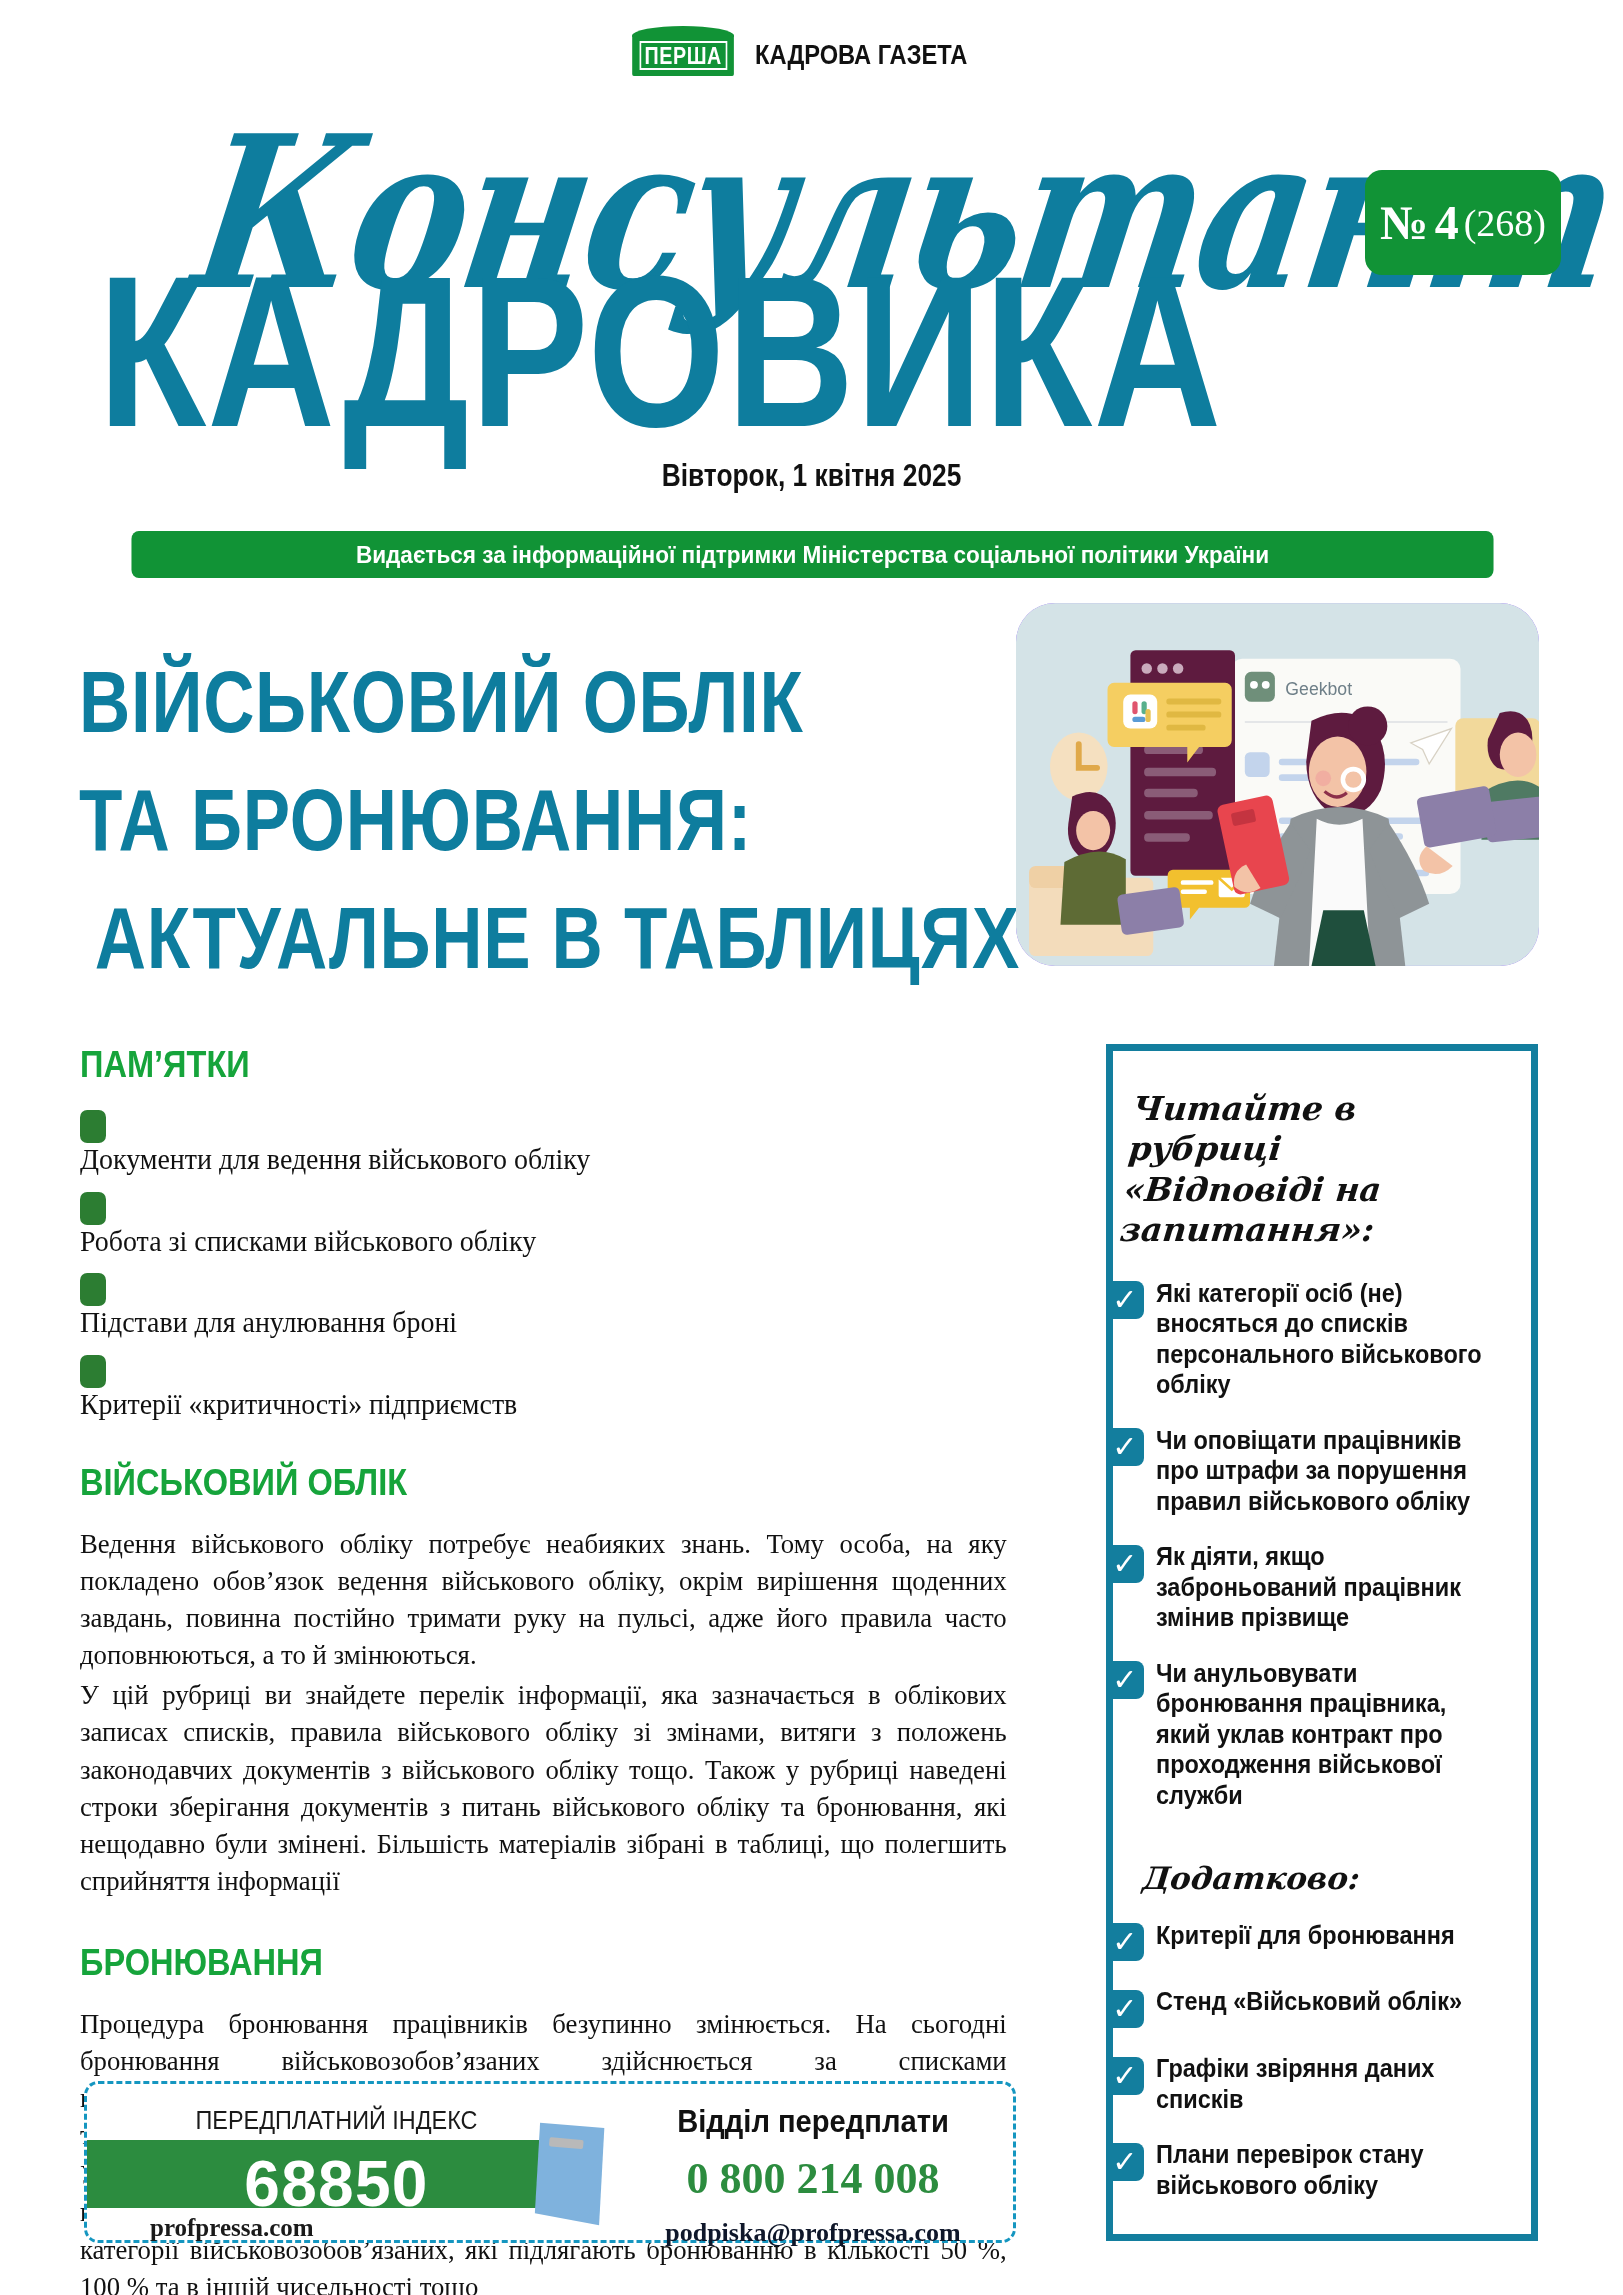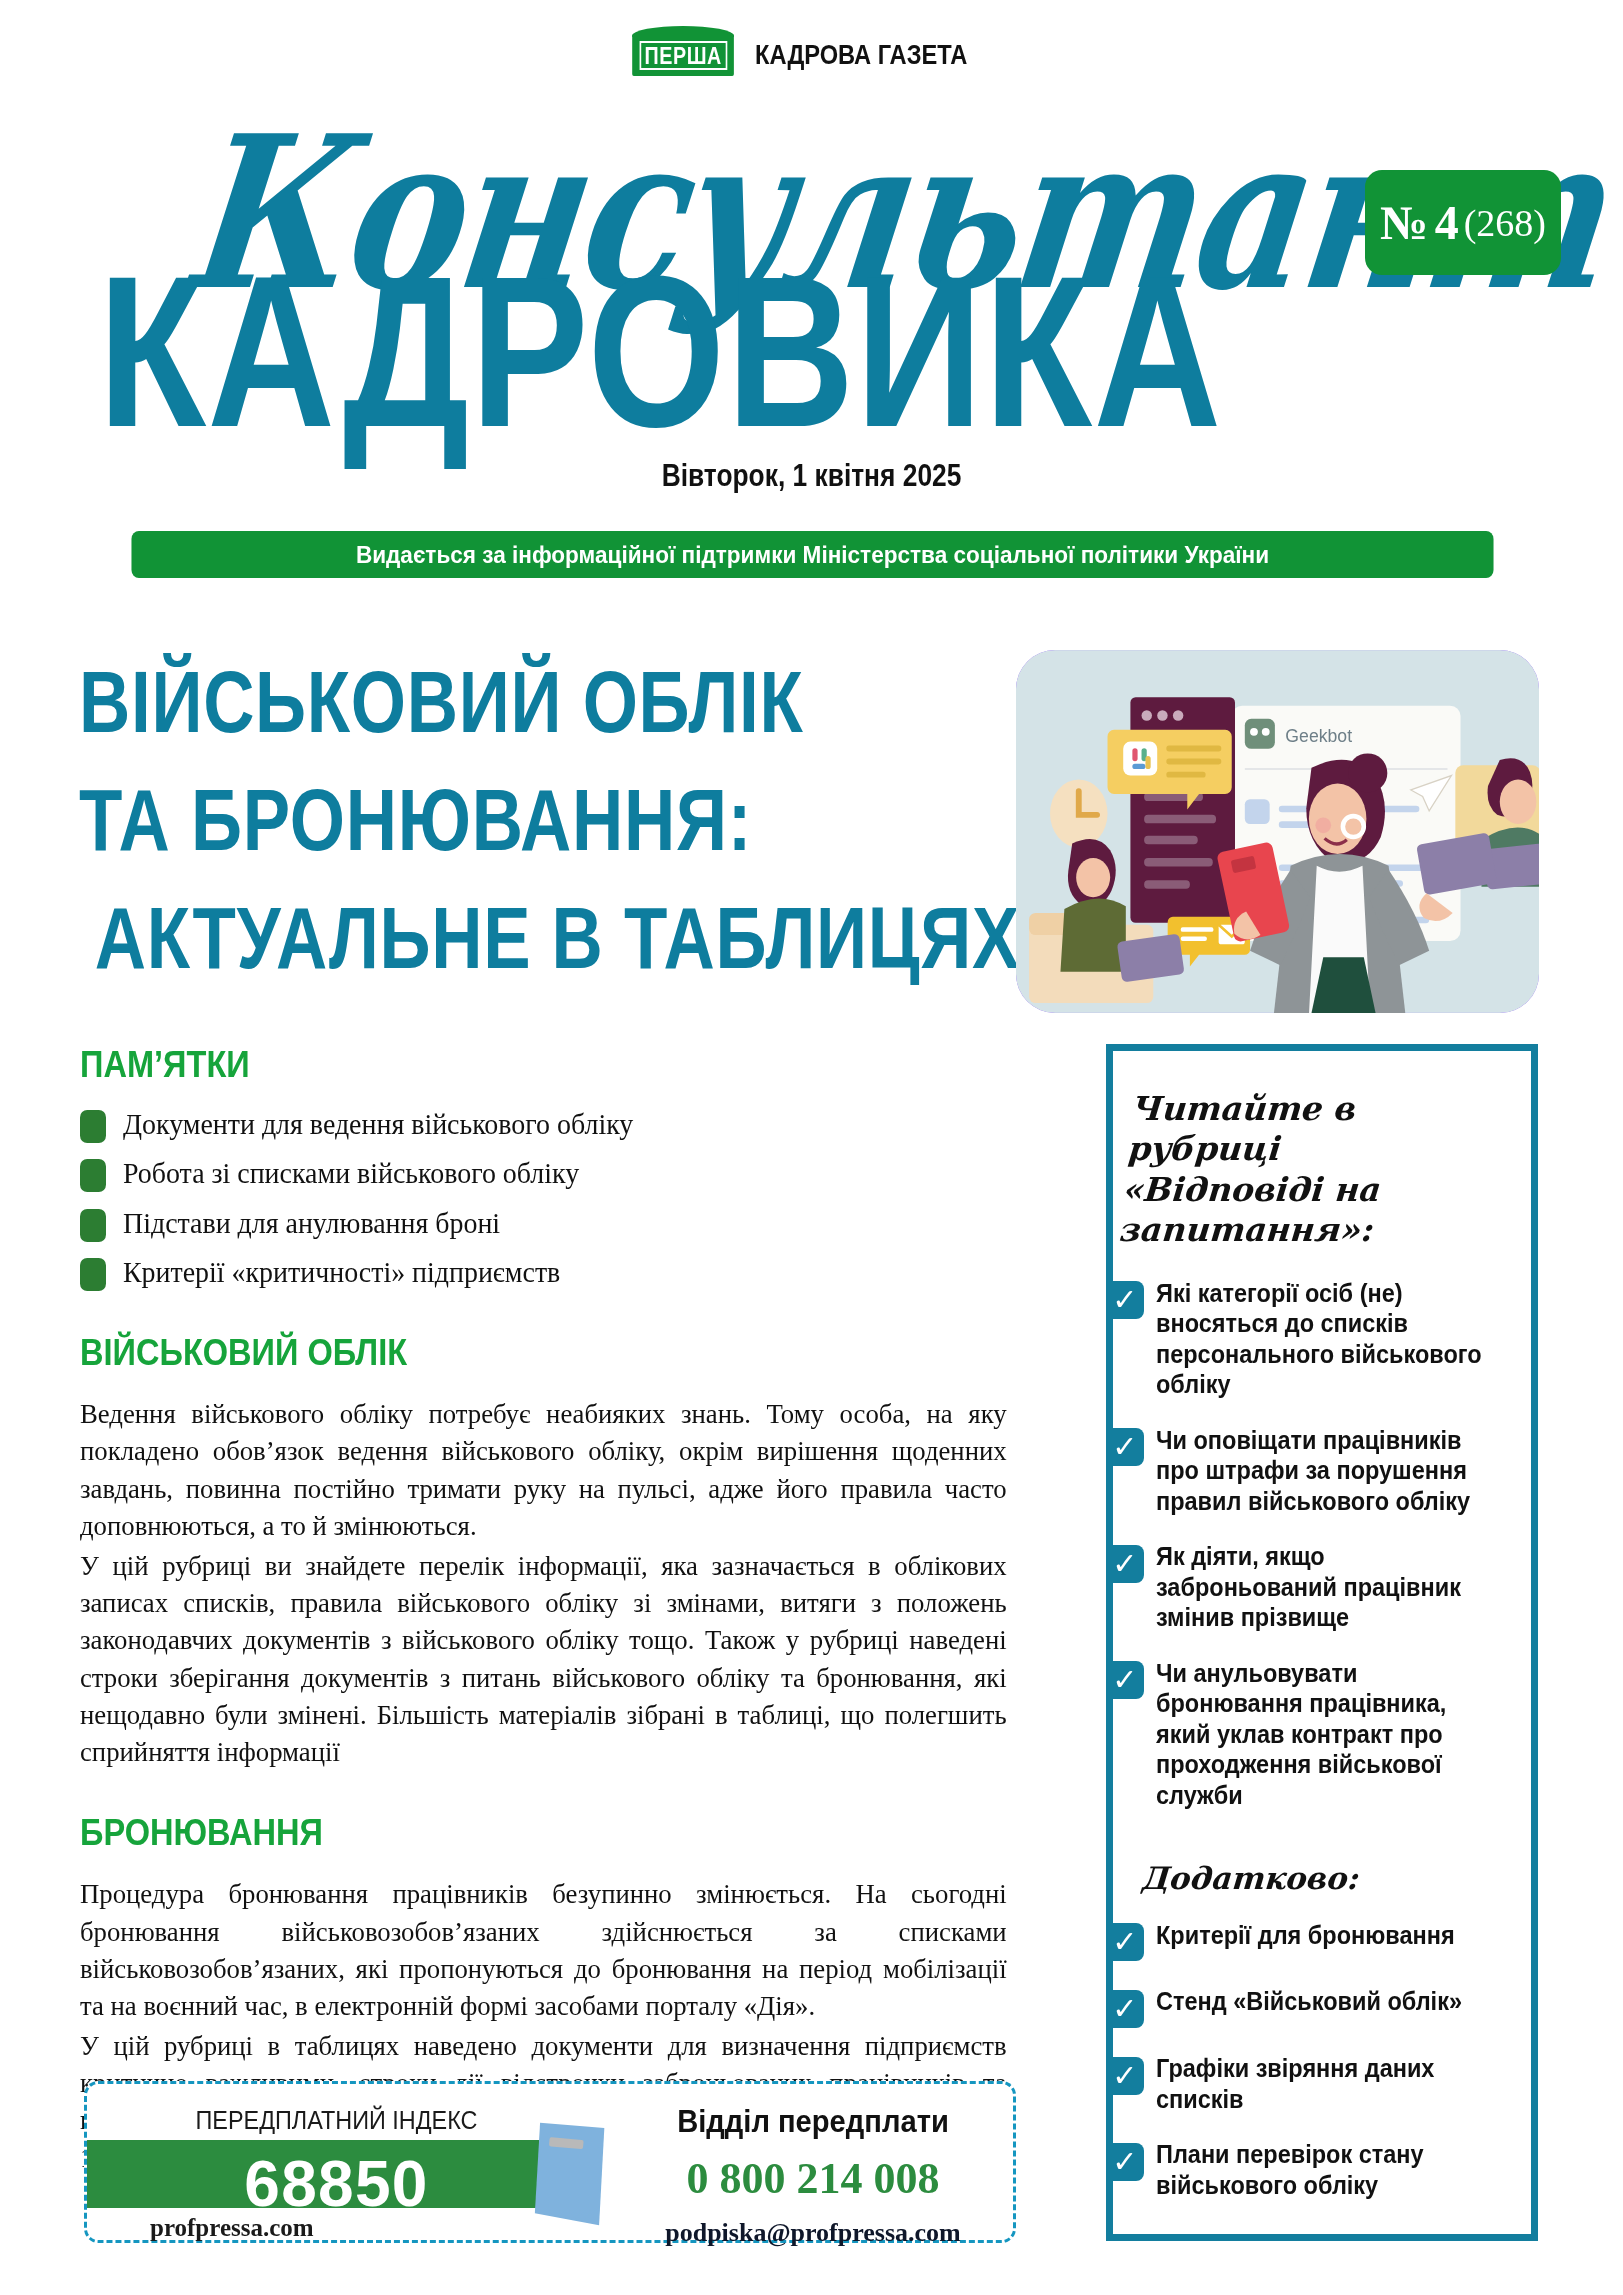--- a/index.html
+++ b/index.html
@@ -111,34 +111,34 @@
     line-height:1.33;
     transform:scaleY(1.22);
     transform-origin:left top;
     white-space:nowrap;
     margin-bottom:23.6px;
   }
   .hero-line.indent{padding-left:15.7px;}
 
   
   .illo{
-    position:absolute;left:1016px;top:650px;width:523px;height:363px;
+    position:absolute;left:1016px;top:603px;width:523px;height:363px;
     background:#8b5cf6;border-radius:39px;overflow:hidden;
   }
 
   
   .leftcol{position:absolute;left:80px;top:1044px;width:942px;}
   .sec-title{
     font-family:"Liberation Sans", sans-serif;
     font-weight:bold;font-size:37px;color:#16A43B;
     letter-spacing:0px;transform:scaleX(0.88);transform-origin:left;
     margin:0 0 22px 0;white-space:nowrap;
   }
   .pam-list{list-style:none;margin:0;padding:0;}
-  .pam-item{display:flex;align-items:flex-start;margin-bottom:14.4px;}
+  .pam-item{display:flex;align-items:flex-start;margin-bottom:14.4px;flex-direction:column;}
   .pam-bullet{
     flex:0 0 auto;width:26px;height:33px;background:#2C7D32;border-radius:7.2px;
     margin-right:17px;margin-top:2px;
   }
   .pam-text{
     font-family:"Liberation Serif", serif;
     font-size:29.4px;color:#111;line-height:1.1;
     transform:scaleX(0.95);transform-origin:left;white-space:nowrap;
   }
 

